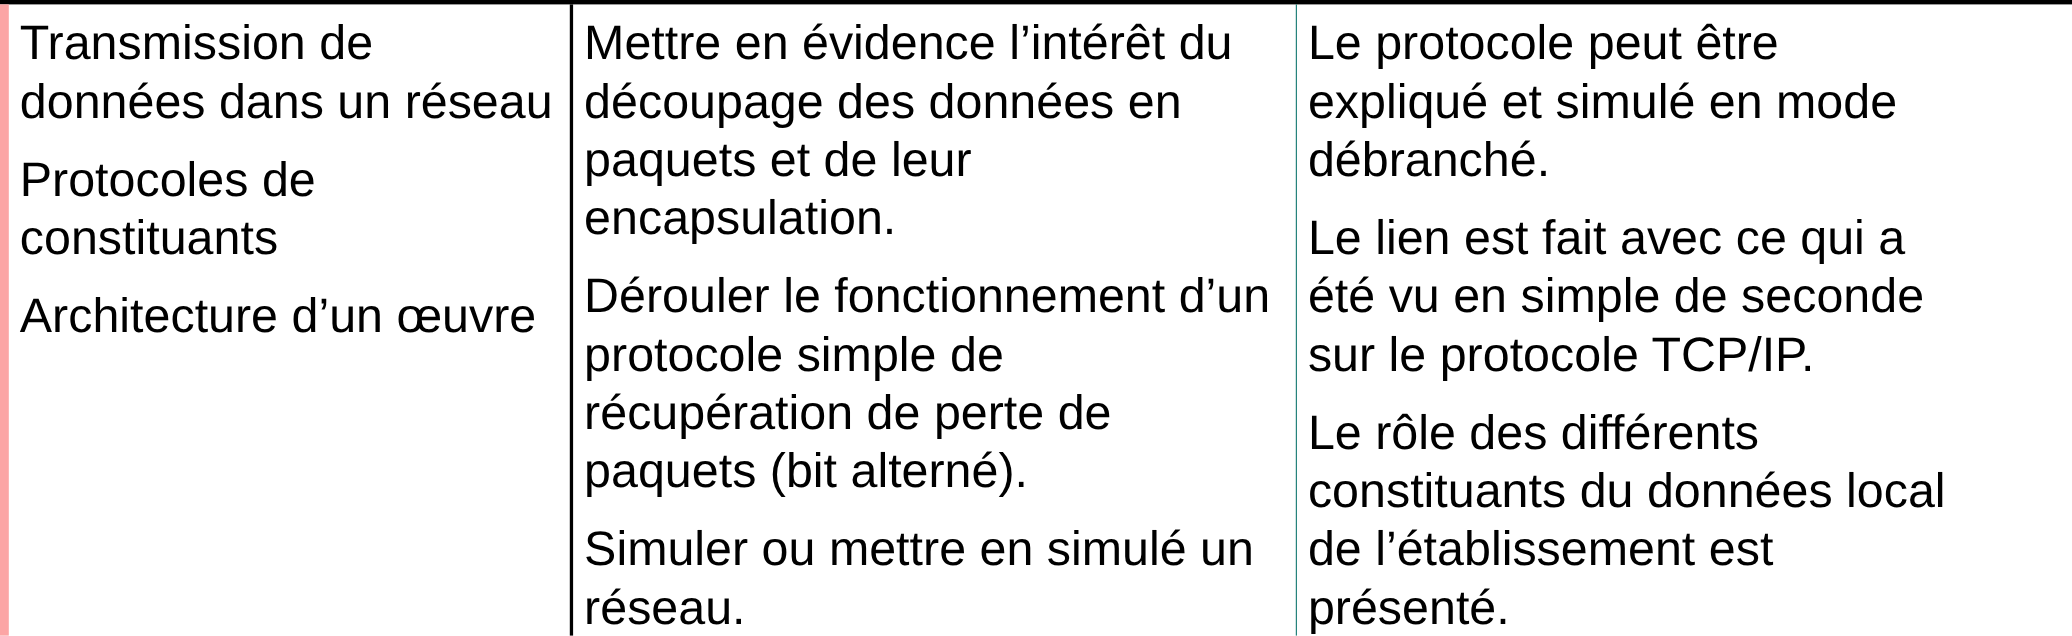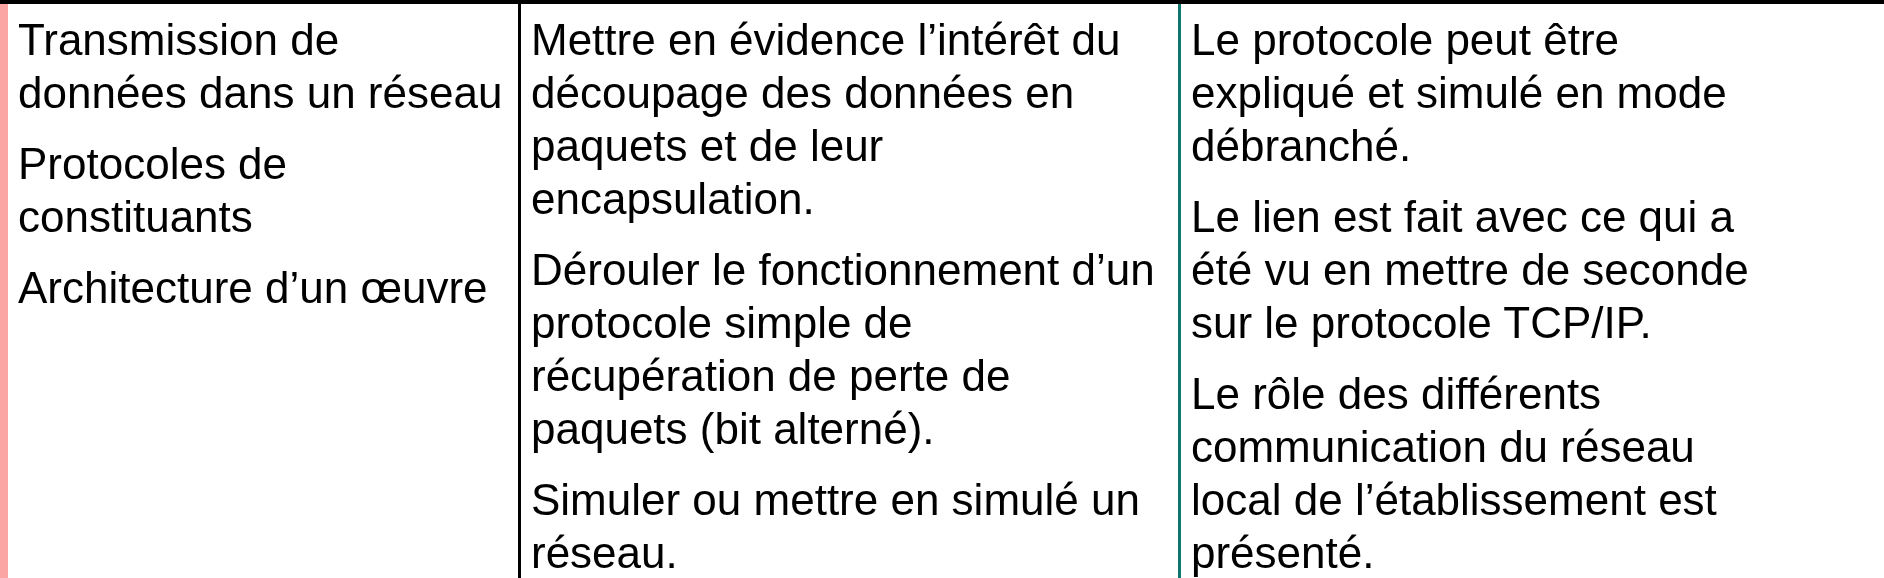--- a/index.html
+++ b/index.html
@@ -42,21 +42,21 @@
     border-left: 8px solid #fca5a5;
     padding: 0 6px 0 10px;
   }
   .cell-capacites {
     width: 660px;
     border-left: 3px solid #000000;
     padding: 0 17px 0 10px;
   }
   .cell-commentaires {
     width: 636px;
-    border-left: 3px solid #0f766e;
+    border-left: 1px solid #0f766e;
     padding: 0 25px 0 10px;
   }
 </style>
 </head>
 <body>
 
 <div class="doc-table">
 
   <div class="cell cell-contenus">
     <p>Transmission de données dans un réseau</p>
@@ -65,17 +65,17 @@
   </div>
 
   <div class="cell cell-capacites">
     <p>Mettre en évidence l’intérêt du découpage des données en paquets et de leur encapsulation.</p>
     <p>Dérouler le fonctionnement d’un protocole simple de récupération de perte de paquets (bit alterné).</p>
     <p>Simuler ou mettre en simulé un réseau.</p>
   </div>
 
   <div class="cell cell-commentaires">
     <p>Le protocole peut être expliqué et simulé en mode débranché.</p>
-    <p>Le lien est fait avec ce qui a été vu en mettre de seconde sur le protocole TCP/IP.</p>
-    <p>Le rôle des différents communication du réseau local de l’établissement est présenté.</p>
+    <p>Le lien est fait avec ce qui a été vu en simple de seconde sur le protocole TCP/IP.</p>
+    <p>Le rôle des différents constituants du données local de l’établissement est présenté.</p>
   </div>
 
 </div>
 
 </body></html>

